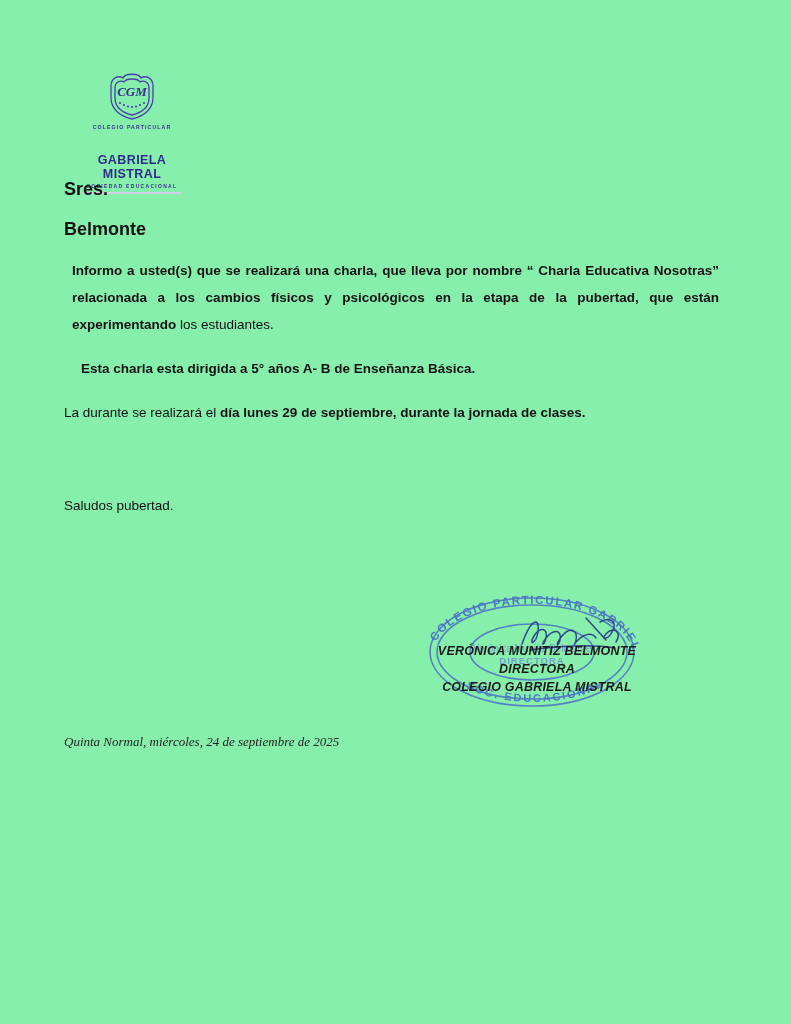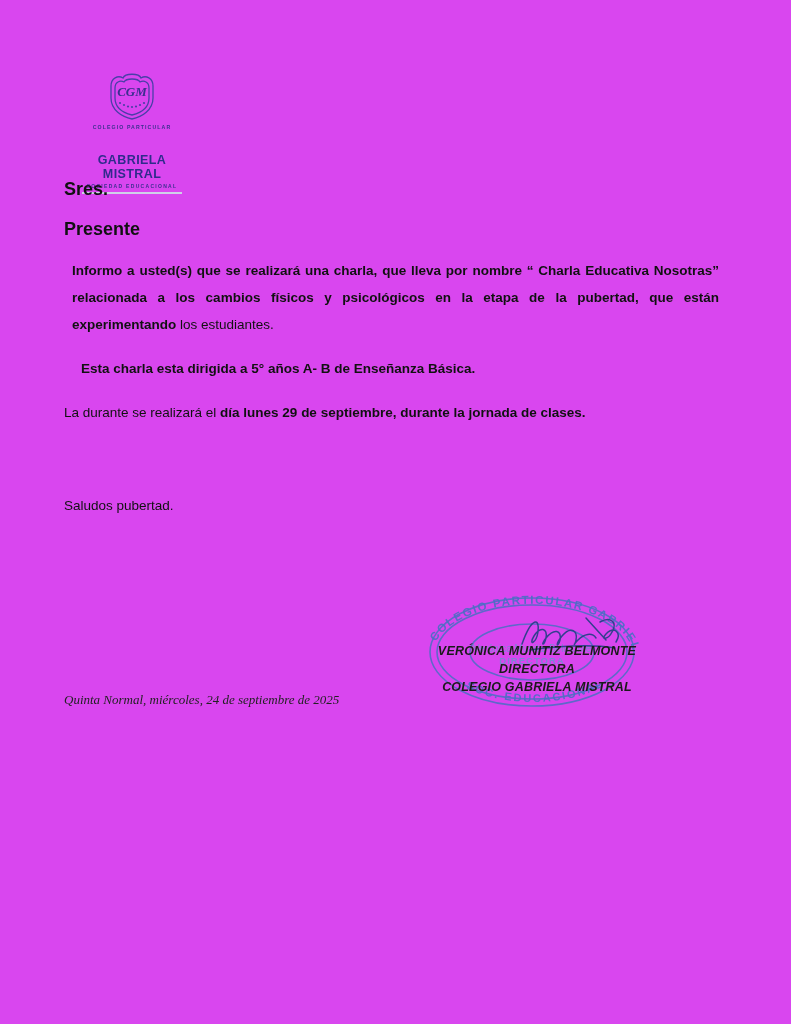--- a/index.html
+++ b/index.html
@@ -14,21 +14,21 @@
     font-family: "Liberation Sans", sans-serif;
     color: #000000;
     overflow: hidden;
   }
 
   .page {
     position: absolute;
     left: 0; top: 0;
     width: 791px;
     height: 1024px;
-    background: #d946ef;
+    background: #86efac;
   }
 
   
   .logo-block {
     position: absolute;
     left: 82px;
     top: 70px;
     width: 100px;
     text-align: center;
   }
@@ -149,21 +149,21 @@
     font-style: italic;
     color: #1a1a1a;
     line-height: 1.45;
     letter-spacing: 0.2px;
   }
 
   
   .doc-date {
     position: absolute;
     left: 64px;
-    top: 692px;
+    top: 734px;
     font-family: "Liberation Serif", serif;
     font-style: italic;
     font-size: 13px;
     color: #222;
   }
 </style>
 </head>
 <body>
 
 <div class="page">
@@ -189,21 +189,21 @@
     </div>
     <div class="logo-line1">COLEGIO PARTICULAR</div>
     <div class="logo-line2">GABRIELA MISTRAL</div>
     <div class="logo-line3">SOCIEDAD EDUCACIONAL</div>
     <div class="logo-rule"></div>
   </div>
 
   <div class="doc-body">
 
     <div class="addr-line">Sres.</div>
-    <div class="addr-line">Presente</div>
+    <div class="addr-line">Belmonte</div>
 
     <p class="para j"><span class="b">Informo a usted(s) que se realizará una charla, que lleva por nombre </span><span class="b">“ Charla Educativa Nosotras”</span><span class="b">  relacionada a los cambios físicos y psicológicos  en la etapa de la pubertad, que están experimentando</span><span class="n"> los estudiantes.</span></p>
 
     <p class="para-2">Esta charla esta dirigida a  5° años A- B de Enseñanza Básica.</p>
 
     <p class="para-3"><span class="n"> La durante se realizará el </span><span class="b">día lunes 29 de septiembre, durante la jornada de clases.</span></p>
   </div>
 
   <div class="salute">Saludos pubertad.</div>
 

